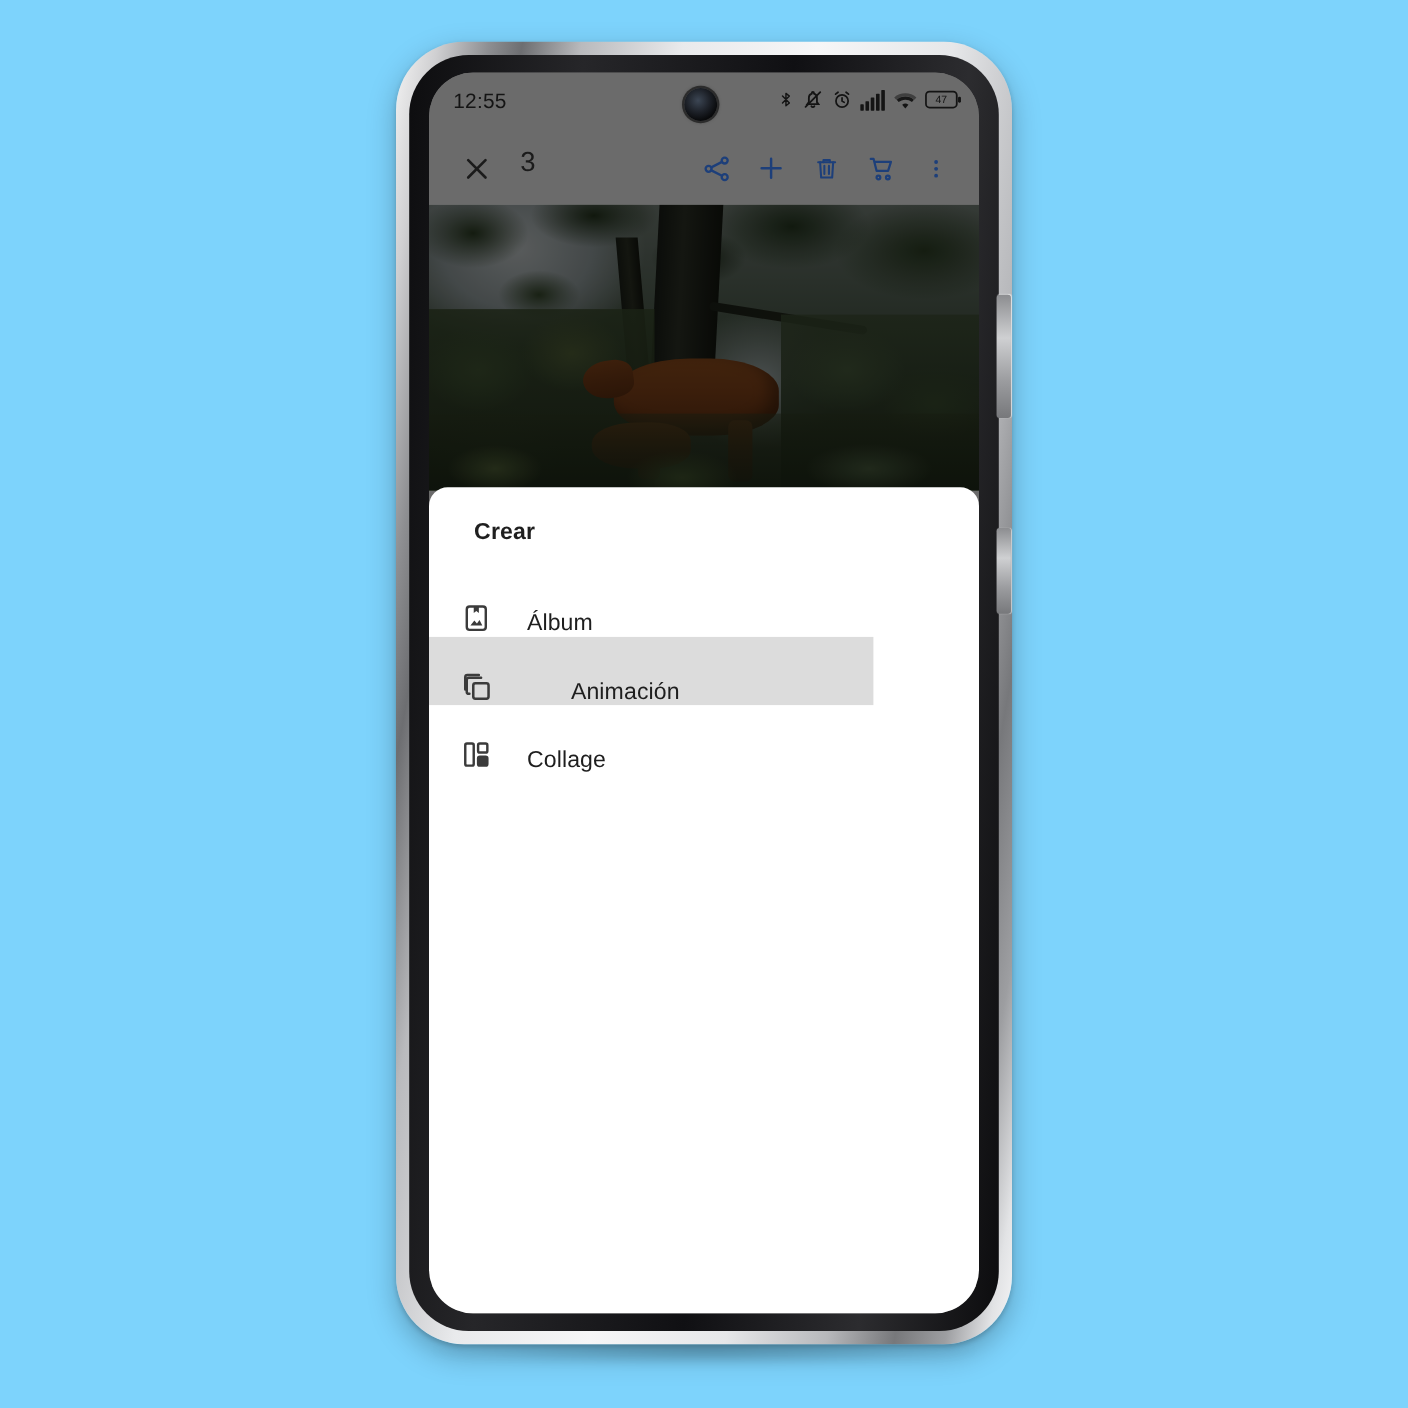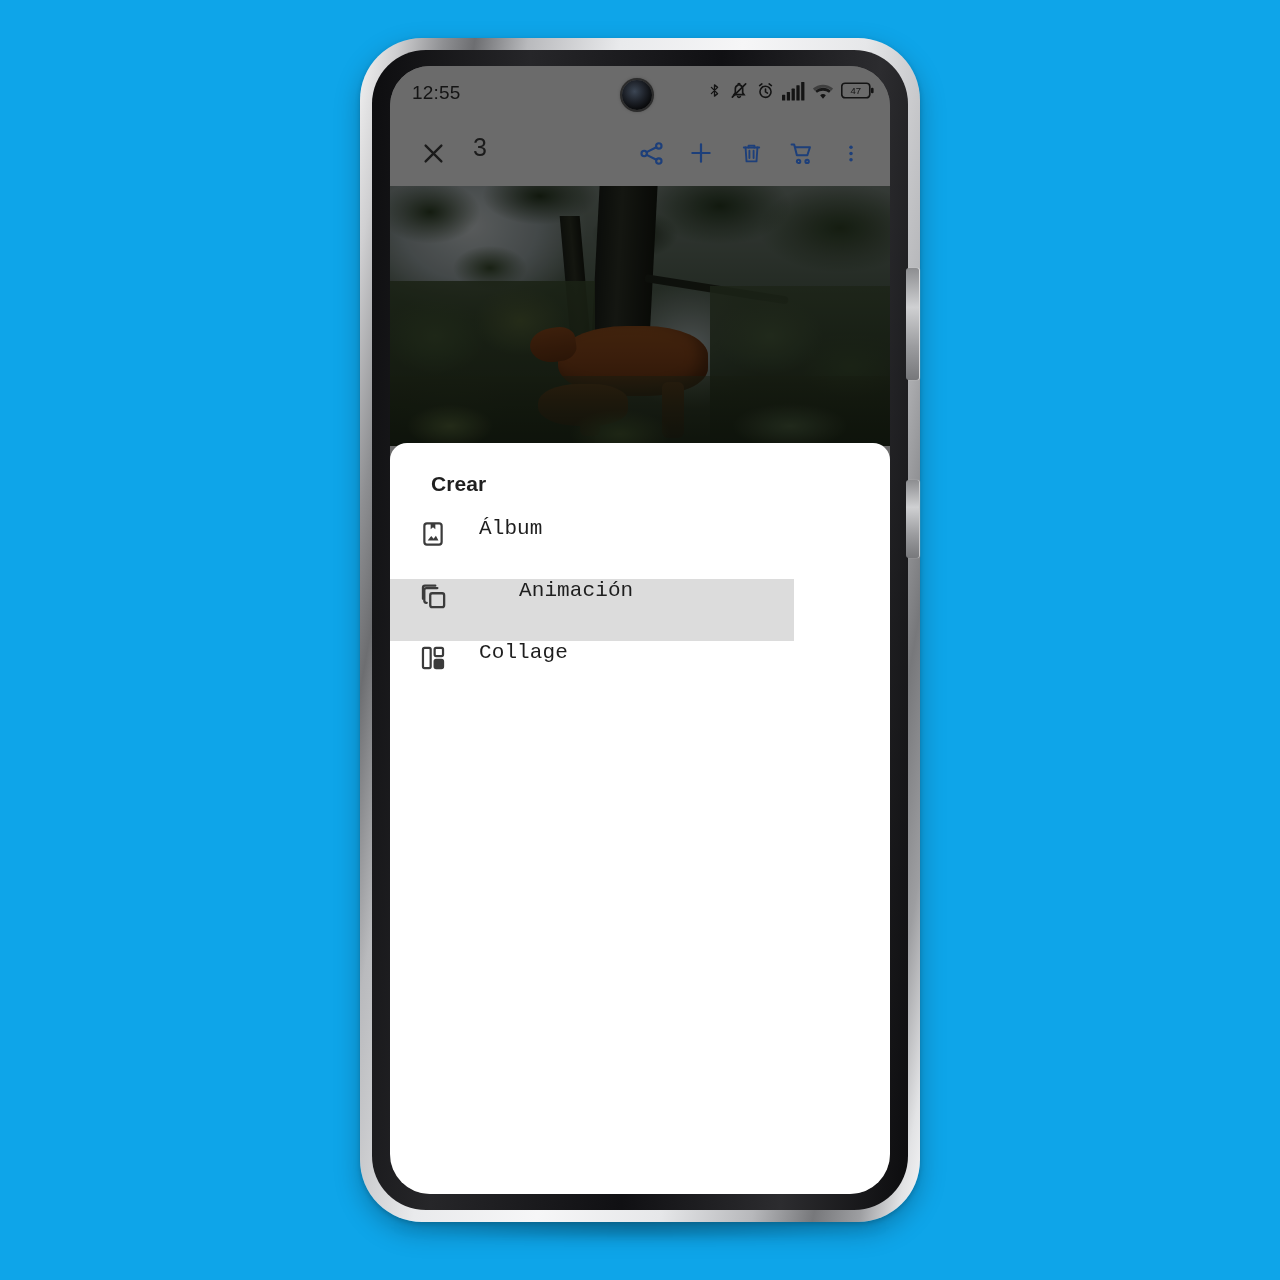--- a/index.html
+++ b/index.html
@@ -4,21 +4,21 @@
 <style>
   * { margin:0; padding:0; box-sizing:border-box; }
   html,body{
     width:1280px; height:1280px;
     background:#ffffff;
     font-family:"Liberation Sans", sans-serif;
     overflow:hidden;
   }
 
   
-  .stage{ position:relative; width:1280px; height:1280px; background:#0ea5e9; }
+  .stage{ position:relative; width:1280px; height:1280px; background:#7dd3fc; }
 
   
   .phone-shadow{
     position:absolute; left:390px; top:1215px; width:500px; height:26px;
     background:radial-gradient(ellipse at 50% 50%, rgba(0,0,0,.20) 0%, rgba(0,0,0,.08) 45%, rgba(0,0,0,0) 72%);
     filter:blur(4px);
   }
 
   
   .phone{
@@ -189,21 +189,21 @@
     position:absolute; left:0; top:377px; width:500px; height:751px;
     background:#ffffff; border-radius:17px 17px 0 0; z-index:6;padding-left:32px;
   }
   .sheet-title{
     position:absolute; left:41px; top:29px;
     font-size:21px; font-weight:bold; color:#1f1f1f; letter-spacing:.1px;
   }
   .menu{ position:absolute; left:0; top:74px; width:500px; }
   .menu-item{
     position:relative; width:404px; height:62px;
-    display:flex; align-items:flex-start; cursor:pointer; background:transparent;font-family:Liberation Mono, monospace;
+    display:flex; align-items:flex-end; cursor:pointer; background:transparent;
   }
   .menu-item.active{ background:#dcdcdc;gap:40px; }
   .mi-icon{
     width:34px; height:34px; margin-left:26px;
     display:flex; align-items:center; justify-content:center; flex:0 0 auto;
   }
   .mi-icon svg{ display:block; }
   .mi-label{
     margin-left:29px; font-size:21px; color:#1e1e1e; letter-spacing:.1px;
   }

